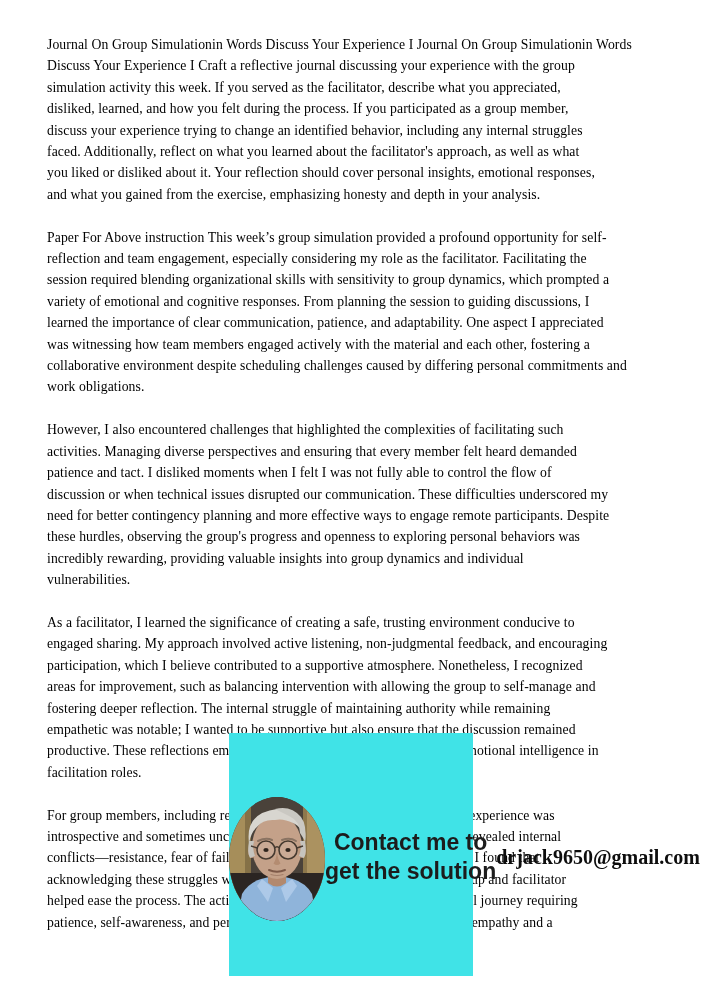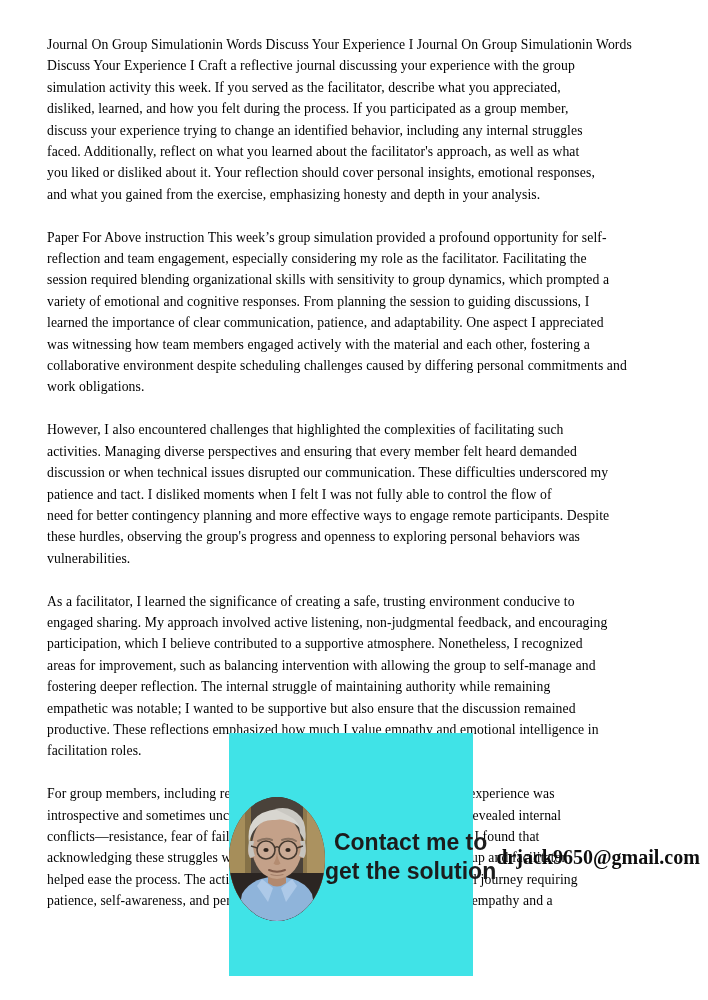--- a/index.html
+++ b/index.html
@@ -77,24 +77,25 @@
       <div class="line">session required blending organizational skills with sensitivity to group dynamics, which prompted a</div>
       <div class="line">variety of emotional and cognitive responses. From planning the session to guiding discussions, I</div>
       <div class="line">learned the importance of clear communication, patience, and adaptability. One aspect I appreciated</div>
       <div class="line">was witnessing how team members engaged actively with the material and each other, fostering a</div>
       <div class="line">collaborative environment despite scheduling challenges caused by differing personal commitments and</div>
       <div class="line">work obligations.</div>
     </div>
   <div class="para">
       <div class="line">However, I also encountered challenges that highlighted the complexities of facilitating such</div>
       <div class="line">activities. Managing diverse perspectives and ensuring that every member felt heard demanded</div>
+      <div class="line">patience and tact. I disliked moments when I felt I was not fully able to control the flow of</div>
       <div class="line">discussion or when technical issues disrupted our communication. These difficulties underscored my</div>
-      <div class="line">patience and tact. I disliked moments when I felt I was not fully able to control the flow of</div>
       <div class="line">need for better contingency planning and more effective ways to engage remote participants. Despite</div>
       <div class="line">these hurdles, observing the group's progress and openness to exploring personal behaviors was</div>
+      <div class="line">incredibly rewarding, providing valuable insights into group dynamics and individual</div>
       <div class="line">vulnerabilities.</div>
     </div>
   <div class="para">
       <div class="line">As a facilitator, I learned the significance of creating a safe, trusting environment conducive to</div>
       <div class="line">engaged sharing. My approach involved active listening, non-judgmental feedback, and encouraging</div>
       <div class="line">participation, which I believe contributed to a supportive atmosphere. Nonetheless, I recognized</div>
       <div class="line">areas for improvement, such as balancing intervention with allowing the group to self-manage and</div>
       <div class="line">fostering deeper reflection. The internal struggle of maintaining authority while remaining</div>
       <div class="line">empathetic was notable; I wanted to be supportive but also ensure that the discussion remained</div>
       <div class="line">productive. These reflections emphasized how much I value empathy and emotional intelligence in</div>

